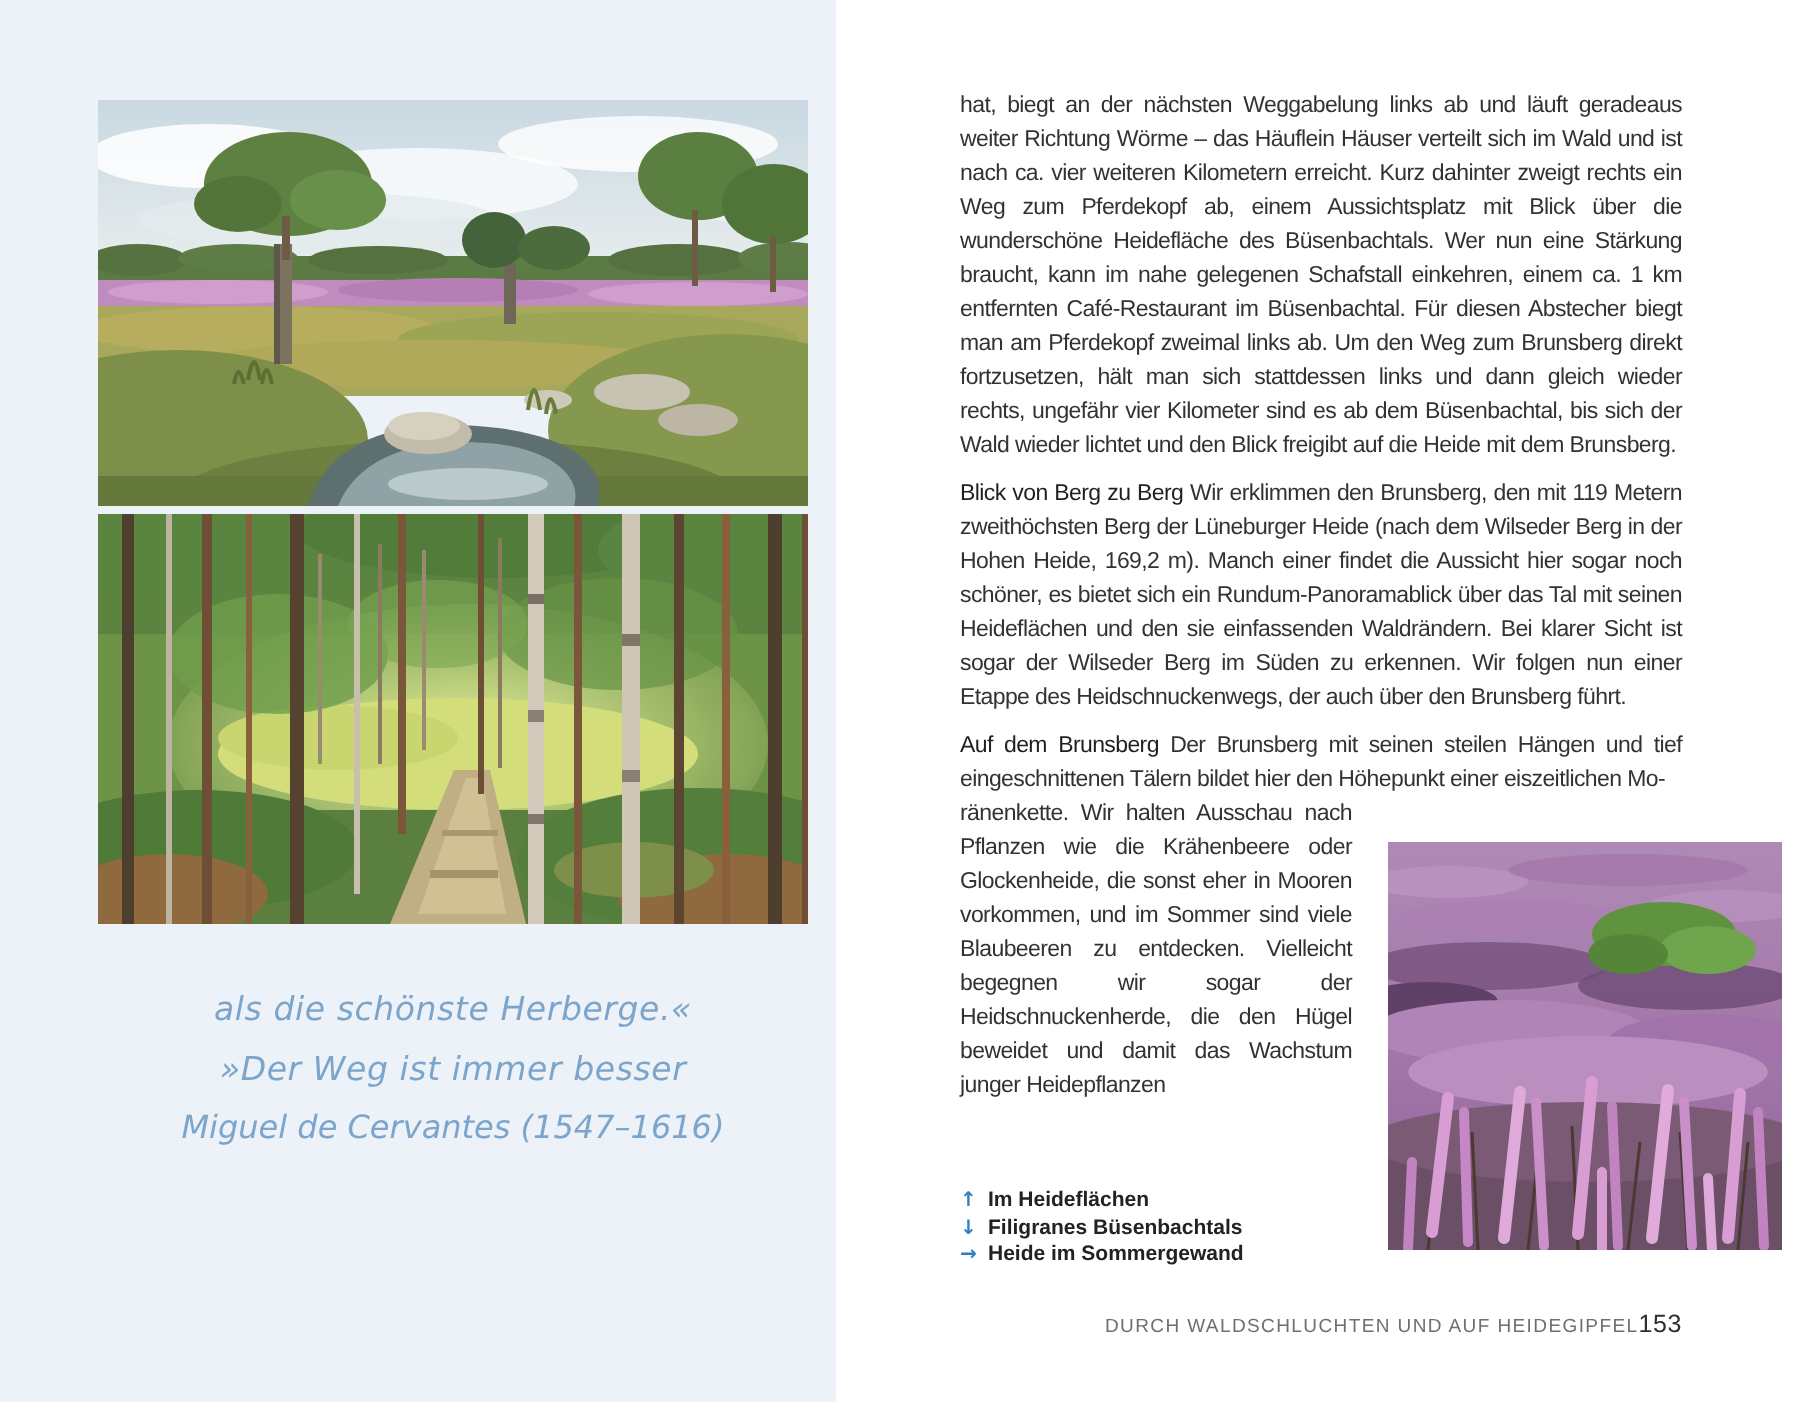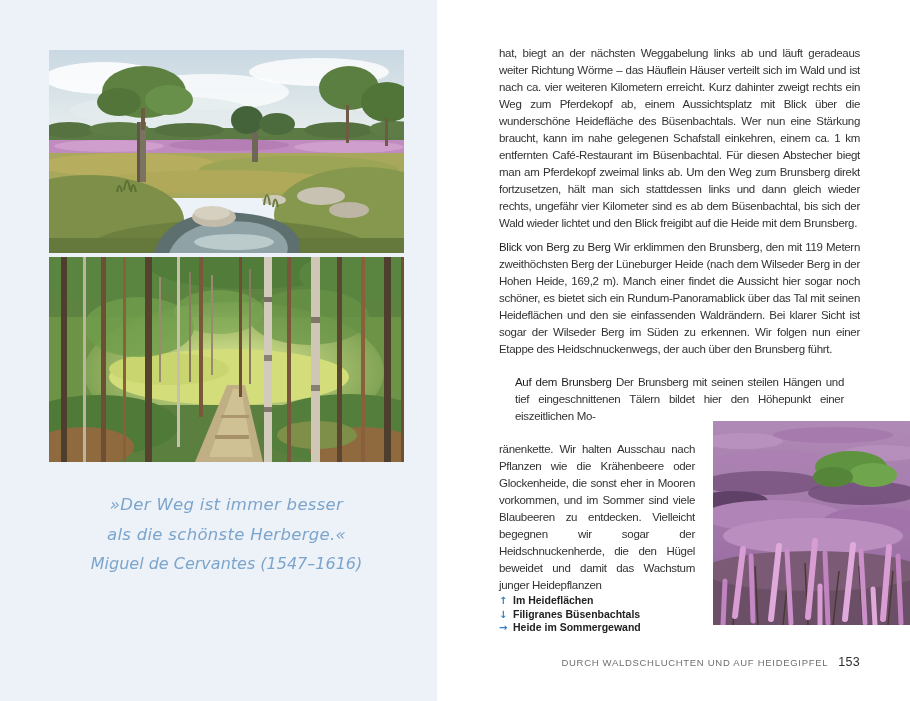--- a/index.html
+++ b/index.html
@@ -19,44 +19,44 @@
   .photo-1{left:49px;top:50px;width:355px;height:203px;}
   .photo-2{left:49px;top:257px;width:355px;height:205px;}
   .quote{
     position:absolute;left:39px;top:490px;width:375px;
     text-align:center;color:#7ca5cc;
     font-family:"DejaVu Sans", sans-serif;font-style:italic;
   }
   .quote .q{font-size:16.5px;line-height:30px;letter-spacing:0.3px;}
   .quote .attr{font-size:16px;line-height:18px;margin-top:5px;}
   
-  .right-page{position:absolute;left:437px;top:0;width:473px;height:701px;background:#ffffff;}
+  .right-page{position:absolute;left:418px;top:0;width:473px;height:701px;background:#ffffff;}
   .text-col{
     position:absolute;left:62px;top:45px;width:361px;
     font-size:11.5px;line-height:17px;letter-spacing:-0.3px;
     color:#323232;text-align:justify;
     -webkit-hyphens:auto;hyphens:auto;
   }
   .text-col p{margin:0 0 7px 0;}
-  .text-col p.joined{margin:16px;}
+  .text-col p.joined{margin:0;}
   .text-col .narrow{width:196px;margin:0;}
   .text-col b{font-weight:normal;color:#1f1f1f;}
   .photo-3{left:276px;top:421px;width:197px;height:204px;}
   .captions{
     position:absolute;left:62px;top:594px;
     font-size:10.5px;font-weight:bold;color:#222222;line-height:12.5px;
   }
   .cap-row{display:flex;align-items:baseline;}
   .cap-arrow{
     width:14px;color:#3181c2;font-family:"DejaVu Sans", sans-serif;
     font-size:10px;font-weight:bold;flex:0 0 14px;
   }
   .footer{
     position:absolute;right:50px;top:655px;
-    display:flex;align-items:baseline;gap:10px;
+    display:flex;align-items:baseline;
   }
   .chapter{font-size:9.5px;letter-spacing:0.7px;color:#6f6f6f;}
   .pageno{font-size:12.5px;font-weight:normal;color:#2e2e2e;letter-spacing:0.3px;}
 </style>
 </head>
 <body>
 
 <div class="spread">
 
   <div class="left-page">
@@ -170,22 +170,22 @@
         <rect x="262" y="60" width="9" height="6" fill="#6a6257" opacity="0.8"></rect>
         <rect x="262" y="128" width="9" height="6" fill="#6a6257" opacity="0.7"></rect>
         <rect x="288" y="0" width="5" height="205" fill="#5c4632"></rect>
         <rect x="312" y="0" width="4" height="205" fill="#8a5f3c"></rect>
         <rect x="335" y="0" width="7" height="205" fill="#4e3e2d"></rect>
         <rect x="352" y="0" width="3" height="205" fill="#6e4f35"></rect>
       </svg>
     </div>
 
     <div class="quote">
+      <div class="q">als die schönste Herberge.«</div>
       <div class="q">»Der Weg ist immer besser</div>
-      <div class="q">als die schönste Herberge.«</div>
       <div class="attr">Miguel de Cervantes (1547–1616)</div>
     </div>
   </div>
 
   <div class="right-page">
 
     <div class="text-col">
       <p><span>hat, biegt an der nächsten Weggabelung links ab und läuft geradeaus weiter Richtung Wörme – das Häuflein Häuser verteilt sich im Wald und ist nach ca. vier weiteren Kilometern erreicht. Kurz dahinter zweigt rechts ein Weg zum Pferdekopf ab, einem Aussichtsplatz mit Blick über die wunderschöne Heidefläche des Büsenbachtals. Wer nun eine Stärkung braucht, kann im nahe gelegenen Schafstall einkehren, einem ca. 1 km entfernten Café-Restaurant im Büsenbachtal. Für diesen Abstecher biegt man am Pferdekopf zweimal links ab. Um den Weg zum Brunsberg direkt fortzusetzen, hält man sich stattdessen links und dann gleich wieder rechts, ungefähr vier Kilometer sind es ab dem Büsenbachtal, bis sich der Wald wieder lichtet und den Blick freigibt auf die Heide mit dem Brunsberg.</span></p>
       <p><b>Blick von Berg zu Berg</b> <span>Wir erklimmen den Brunsberg, den mit 119 Metern zweithöchsten Berg der Lüneburger Heide (nach dem Wilseder Berg in der Hohen Heide, 169,2 m). Manch einer findet die Aussicht hier sogar noch schöner, es bietet sich ein Rundum-Panoramablick über das Tal mit seinen Heideflächen und den sie einfassenden Waldrändern. Bei klarer Sicht ist sogar der Wilseder Berg im Süden zu erkennen. Wir folgen nun einer Etappe des Heidschnuckenwegs, der auch über den Brunsberg führt.</span></p>
       <p class="joined"><b>Auf dem Brunsberg</b> <span>Der Brunsberg mit seinen steilen Hängen und tief eingeschnittenen Tälern bildet hier den Höhepunkt einer eiszeitlichen Mo-</span></p>

